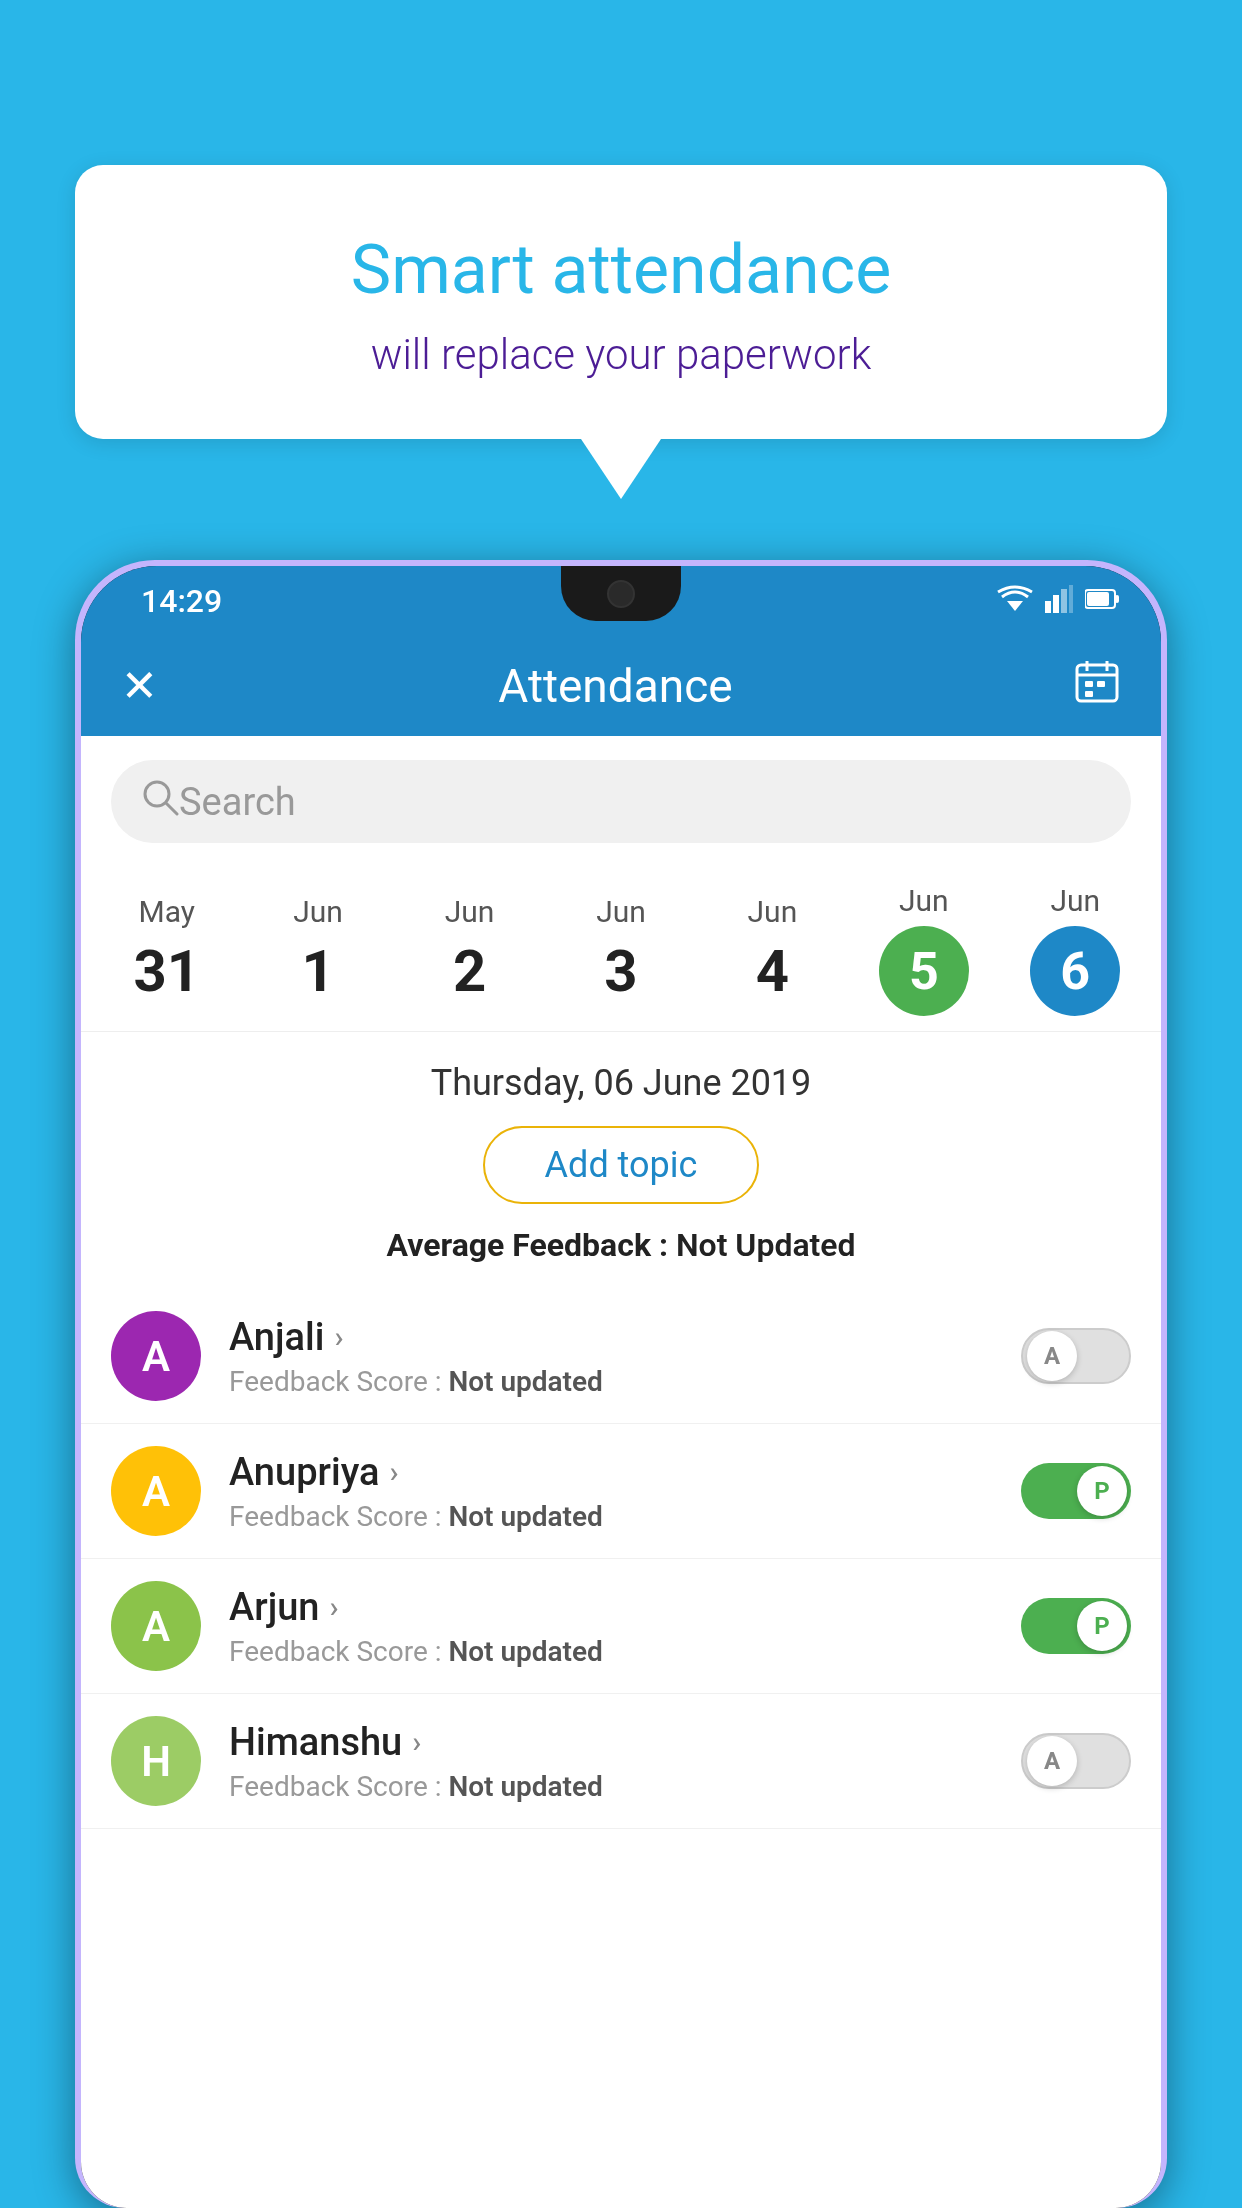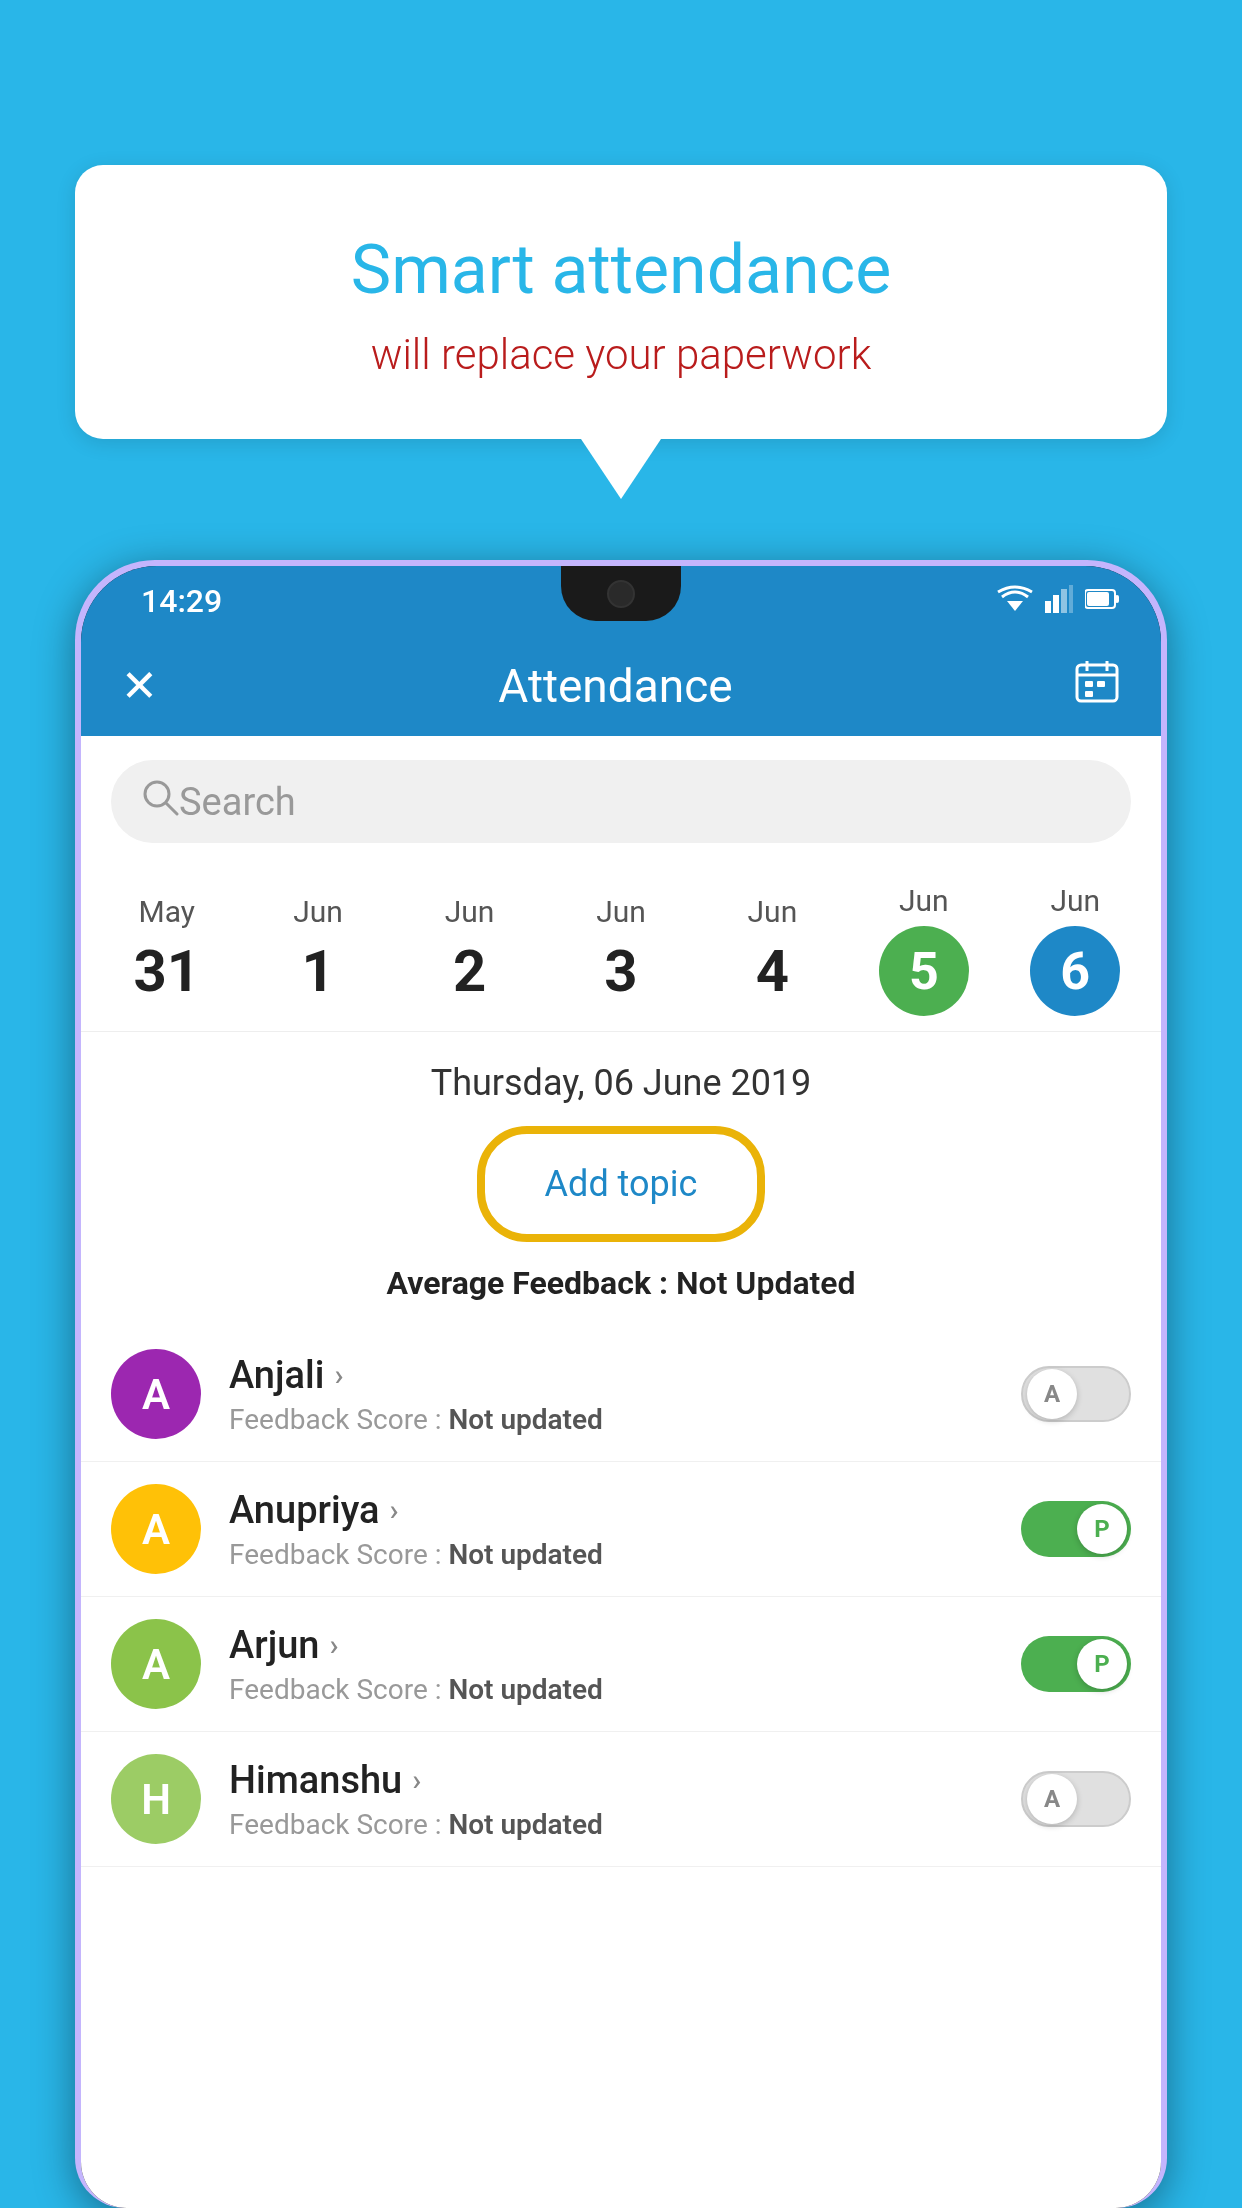--- a/index.html
+++ b/index.html
@@ -34,21 +34,21 @@
       border-top: 60px solid white;
       margin: 0 auto;
     }
     .bubble-title {
       color: #29B6E8;
       font-size: 68px;
       font-weight: 400;
       margin-bottom: 20px;
     }
     .bubble-subtitle {
-      color: #b91c1c;
+      color: #4c1d95;
       font-size: 42px;
       font-weight: 300;
     }
 
     
     .phone-frame {
       position: absolute;
       top: 560px;
       left: 75px;
       right: 75px;
@@ -233,25 +233,25 @@
       padding: 30px 20px 15px;
       text-align: center;
     }
     .selected-date-text {
       font-size: 36px;
       color: #333;
       font-weight: 400;
       margin-bottom: 22px;
     }
     .add-topic-btn {
-      border: 8px solid #eab308;
+      border: 2px solid #eab308;
       color: #1E88C7;
       background: white;
       border-radius: 50px;
-      padding: 29px 60px;
+      padding: 16px 60px;
       font-size: 36px;
       cursor: pointer;
       display: inline-block;
       margin-bottom: 22px;
     }
     .avg-feedback {
       font-size: 32px;
       color: #888;
     }
     .avg-feedback span {

